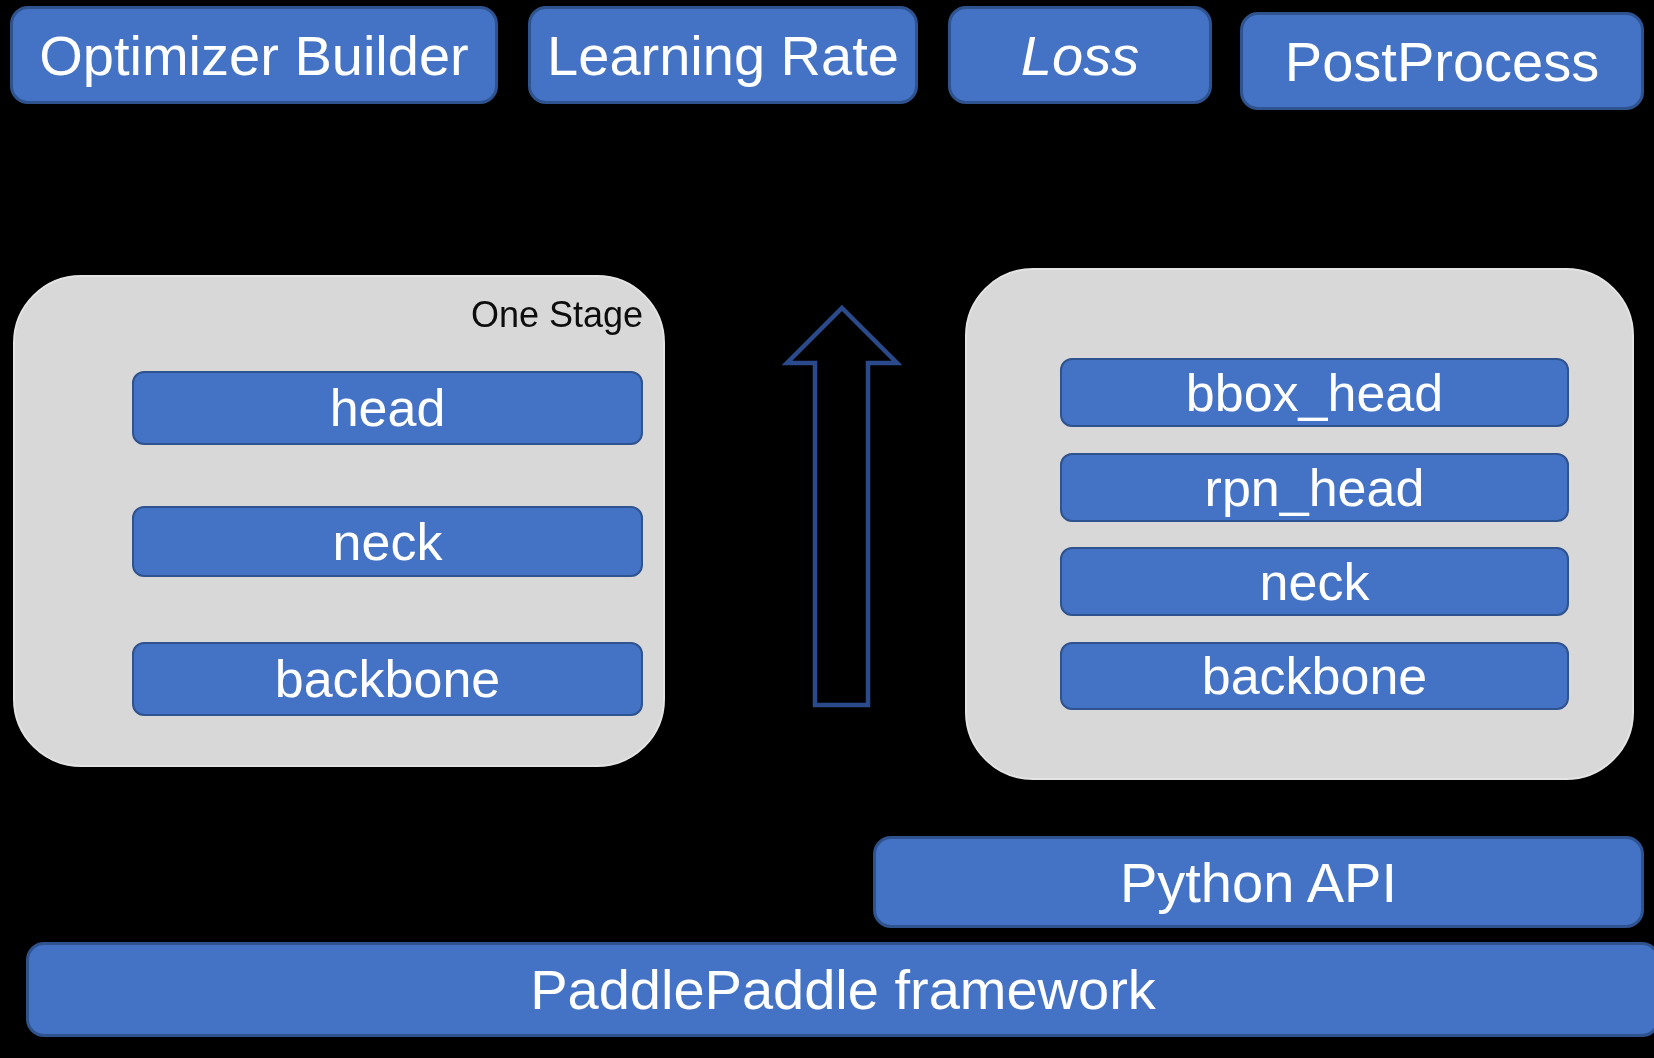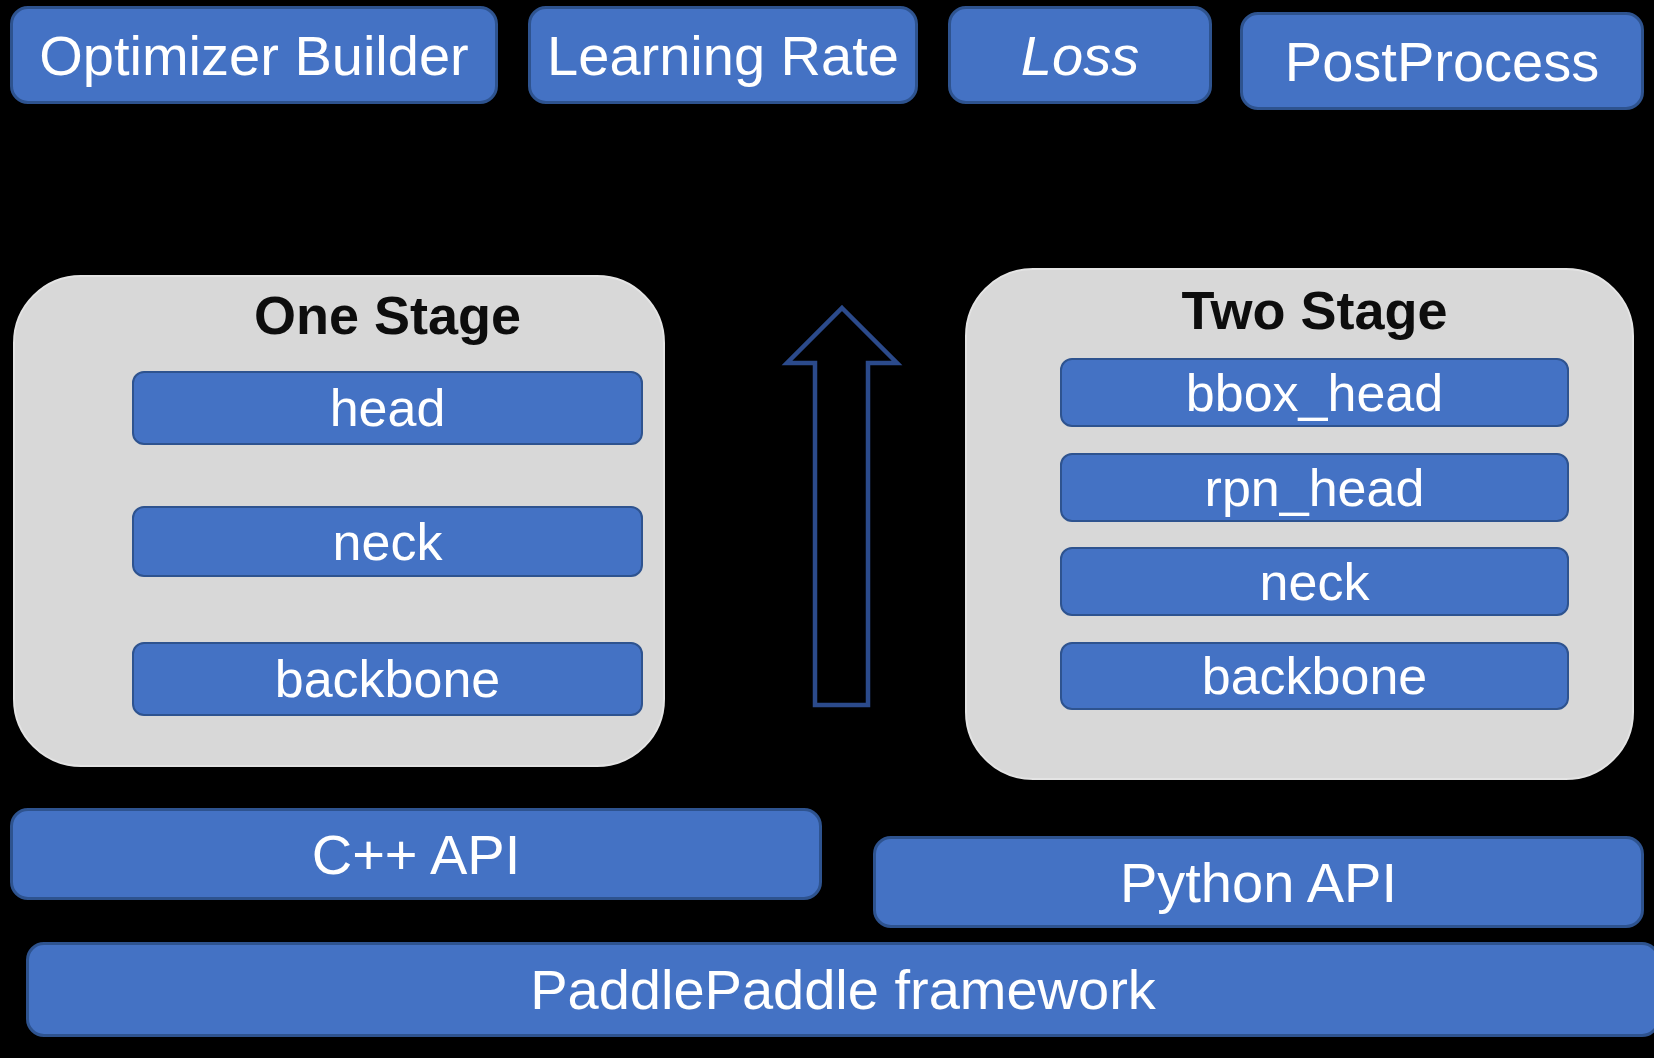--- a/index.html
+++ b/index.html
@@ -25,23 +25,23 @@
   .panel {
     position:absolute;
     background:var(--panel-fill, #d8d8d8);
     border:2px solid var(--panel-border, #e4e4e4);
     border-radius:68px;
     box-sizing:border-box;
   }
   .panel-title {
     position:absolute;
     color:var(--panel-title-text, #0d0d0d);
-    font-weight:700;
-    font-size:54px;
-    text-align:center;
+    font-weight:400;
+    font-size:36px;
+    text-align:right;
     line-height:64px;
     white-space:nowrap;
   }
   .module {
     position:absolute;
     background:var(--box-fill, #4472c4);
     border:2px solid var(--box-border, #2e538f);
     border-radius:12px;
     color:var(--box-text, #ffffff);
     display:flex; align-items:center; justify-content:center;
@@ -66,24 +66,22 @@
   <div class="panel-title" style="left:132px; top:283px; width:511px; height:64px;">One Stage</div>
   <div class="module" style="left:132px; top:371px; width:511px; height:74px;">head</div>
   <div class="module" style="left:132px; top:506px; width:511px; height:71px;">neck</div>
   <div class="module" style="left:132px; top:642px; width:511px; height:74px;">backbone</div>
 
   <svg class="arrow-svg" style="left:780px; top:300px;" width="125" height="410" viewBox="0 0 125 410">
     <polygon points="62,8 117,63 88,63 88,405 35,405 35,63 7,63" fill="none" stroke-width="4.5" stroke-linejoin="miter" stroke="#2b4a8b"></polygon>
   </svg>
 
   <div class="panel" style="left:965px; top:268px; width:669px; height:512px;"></div>
-  <div class="panel-title" style="left:1060px; top:278px; width:509px; height:64px;">Two Stage</div>
   <div class="module" style="left:1060px; top:358px; width:509px; height:69px;">bbox_head</div>
   <div class="module" style="left:1060px; top:453px; width:509px; height:69px;">rpn_head</div>
   <div class="module" style="left:1060px; top:547px; width:509px; height:69px;">neck</div>
   <div class="module" style="left:1060px; top:642px; width:509px; height:68px;">backbone</div>
 
-  <div class="bluebox" style="left:10px; top:808px; width:812px; height:92px;">C++ API</div>
   <div class="bluebox" style="left:873px; top:808px; width:771px; height:92px;margin-top:28px;">Python API</div>
 
   <div class="bluebox" style="left:10px; top:942px; width:1634px; height:95px;margin-left:16px;">PaddlePaddle framework</div>
 
 </div>
 
 </body></html>

